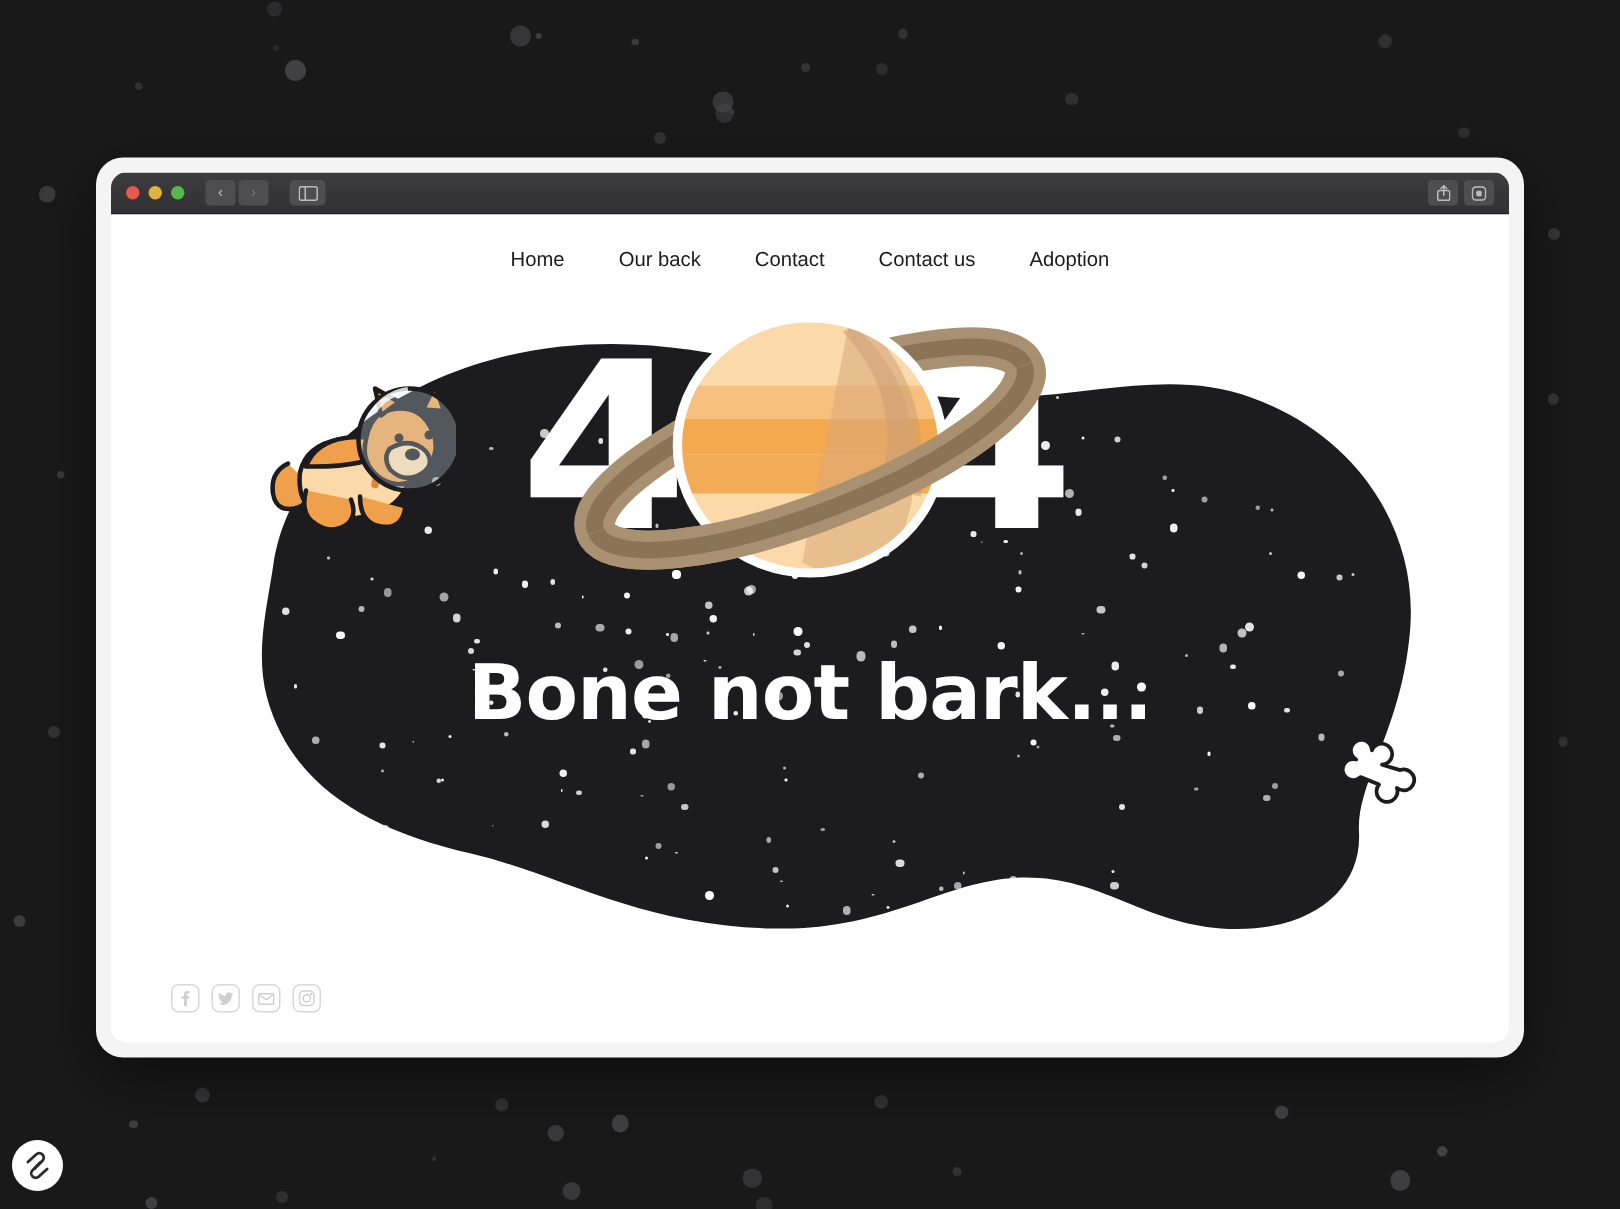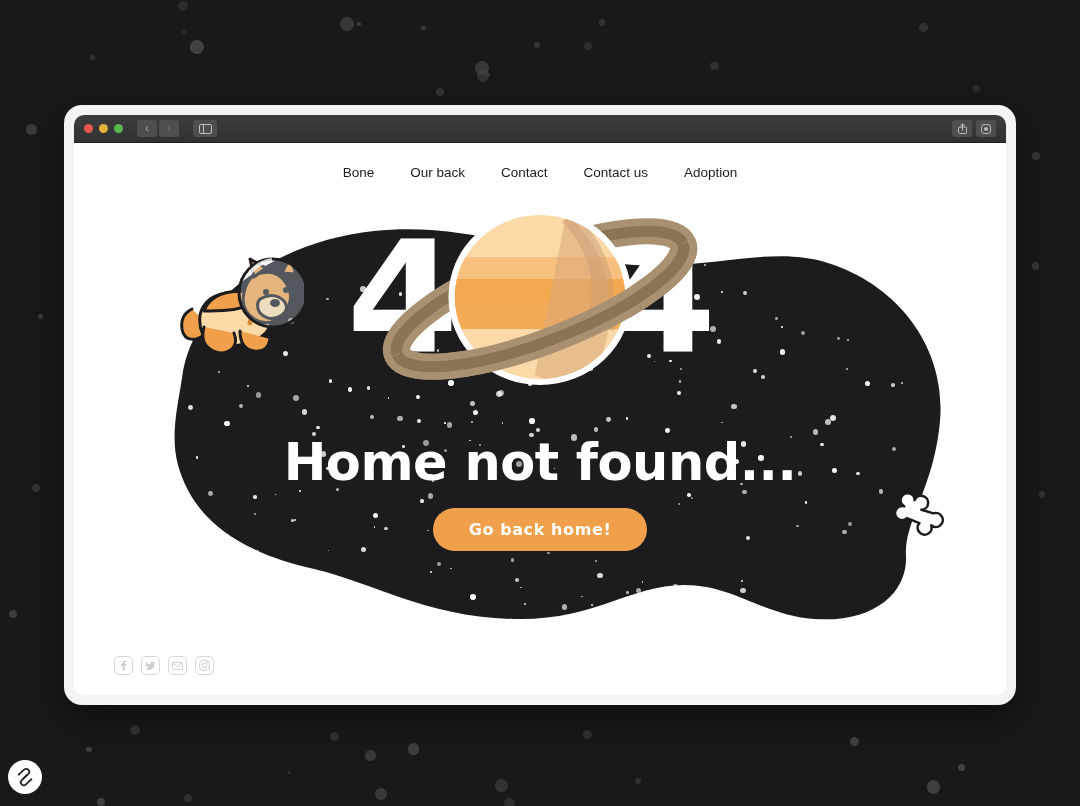--- a/index.html
+++ b/index.html
@@ -265,21 +265,21 @@
             <rect x="0.6" y="0.6" width="8.8" height="8.8" rx="2.4" fill="none" stroke="#bdbdbf"></rect>
             <rect x="3.2" y="3.2" width="3.6" height="3.6" rx="1" fill="#bdbdbf"></rect>
           </svg>
         </div>
       </div>
     </div>
 
     <div class="page">
 
       <nav class="site-nav">
-        <a href="#">Bone</a>
+        <a href="#">Home</a>
         <a href="#">Our back</a>
         <a href="#">Contact</a>
         <a href="#">Contact us</a>
         <a href="#">Adoption</a>
       </nav>
 
       <div class="blob-wrap">
         <svg class="blob-svg" viewBox="0 0 930 460" preserveAspectRatio="none">
           <path fill="#1c1c1e" d="
             M 108 175
@@ -510,25 +510,22 @@
 
             <g transform="rotate(-22 165 112)">
               <path d="M15 112 a150 44 0 0 0 300 0" fill="none" stroke="#ffffff" stroke-width="9"></path>
               <path d="M17 112 a148 42 0 0 0 296 0" fill="none" stroke="#a89070" stroke-width="26"></path>
               <path d="M17 112 a148 42 0 0 0 296 0" fill="none" stroke="#8b7355" stroke-width="11"></path>
             </g>
           </svg>
         </div>
       </div>
 
-      <div class="tagline">Home not found...</div>
-
-      <div class="cta-wrap">
-        <button class="cta">Go back home!</button>
-      </div>
+      <div class="tagline">Bone not bark...</div>
+
 
       <svg class="dog" viewBox="0 0 130 115">
         <g stroke="#1c1c1e" stroke-width="3" stroke-linejoin="round" stroke-linecap="round">
 
           <path d="M18 58 q-12 6 -10 20 q2 12 14 10 q10 -2 12 -14" fill="#f0a04b"></path>
 
           <path d="M26 64 q4 -18 26 -22 q26 -5 40 6 q10 8 6 22 q-4 16 -24 22 q-22 7 -38 -2 q-12 -7 -10 -26 Z" fill="#fbd9a8"></path>
 
           <path d="M30 76 q-4 16 6 22 q12 8 22 0 q6 -6 2 -16" fill="#f0a04b"></path>
 

